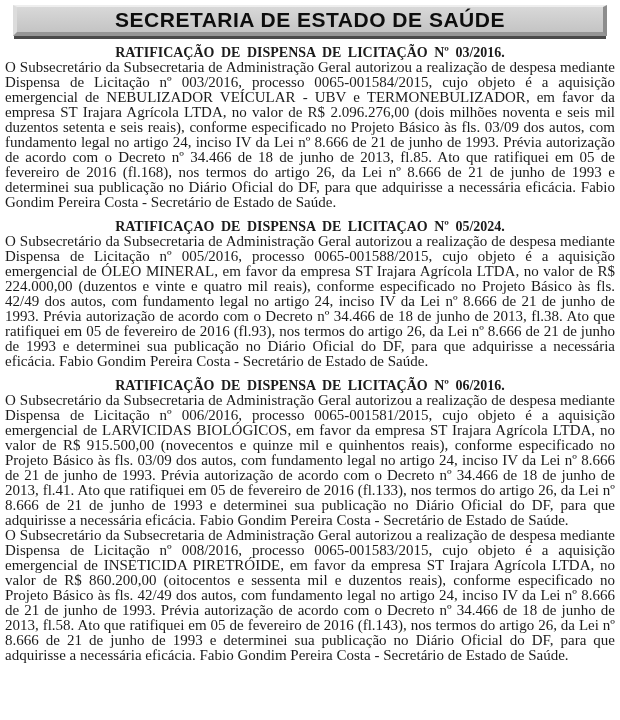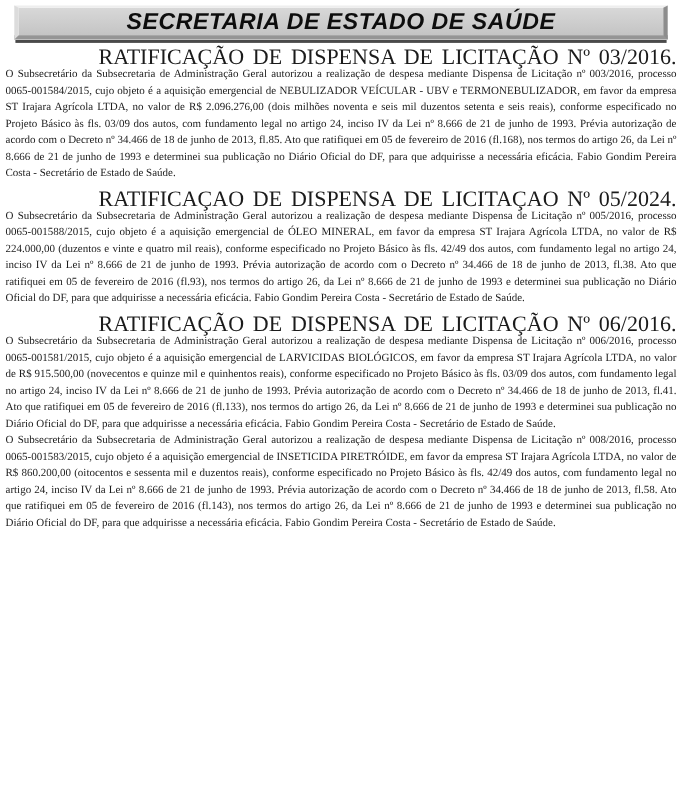--- a/index.html
+++ b/index.html
@@ -28,37 +28,36 @@
     align-items: center;
     justify-content: center;
   }
   .masthead-title {
     font-family: "Liberation Sans", sans-serif;
     font-weight: bold;
     font-size: 21px;
     letter-spacing: 0.5px;
     color: #0d0d0d;
     white-space: nowrap;
-    font-style: italic;
   }
   
   .gazette {
     padding: 0 5px;
   }
   .section-heading {
-    text-align: right;
-    font-weight: normal;
-    font-size: 20px;
+    text-align: center;
+    font-weight: bold;
+    font-size: 14px;
     line-height: 15px;
     word-spacing: 3px;
     margin: 9px 0 0 0;
   }
   .section-body {
     text-align: justify;
-    font-size: 10px;
+    font-size: 15px;
     line-height: 15px;
     margin: 0;
   }
 </style>
 </head>
 <body>
 
 <div>
 
   <div class="masthead">

